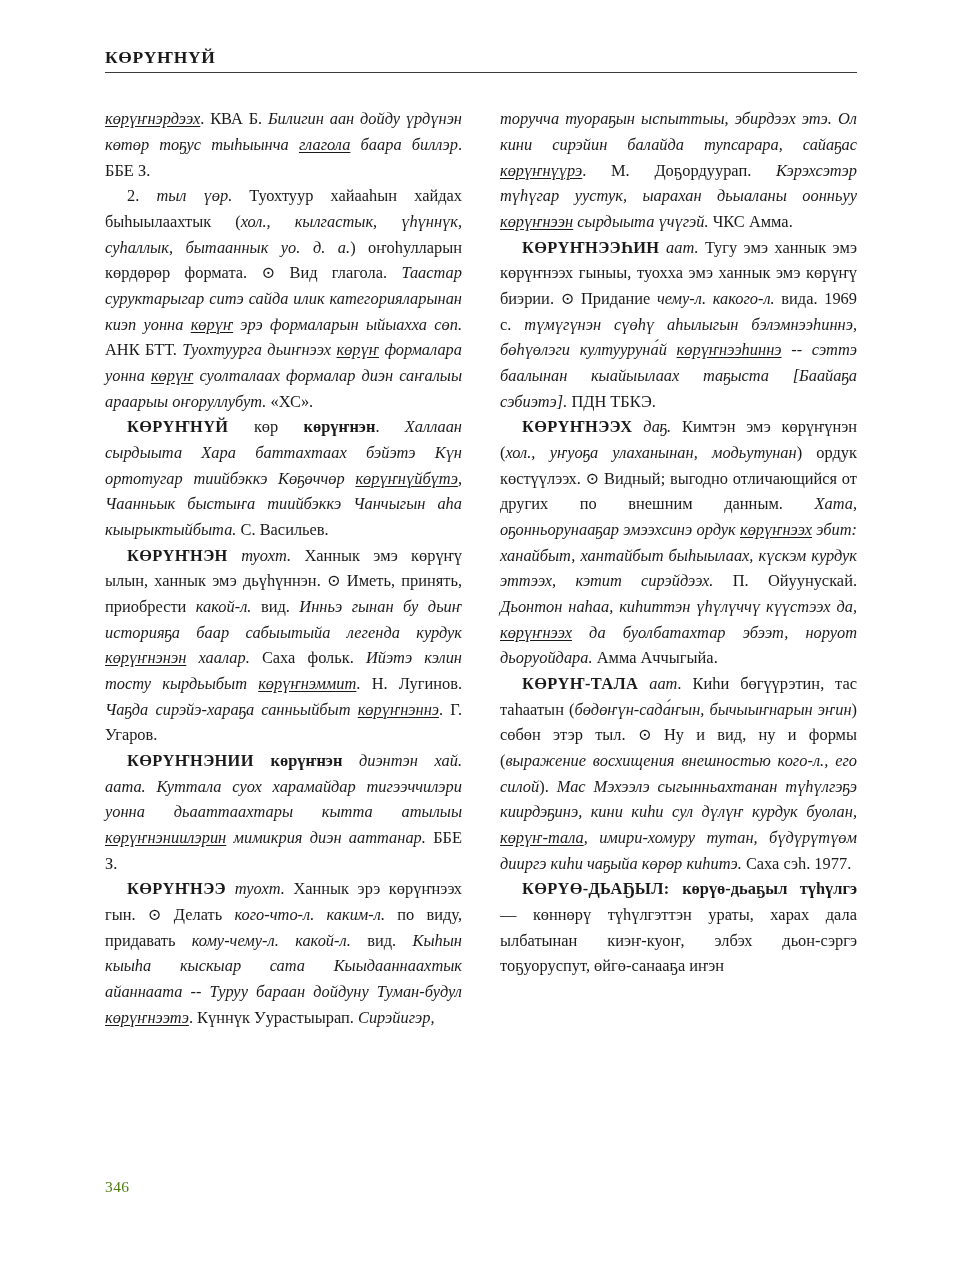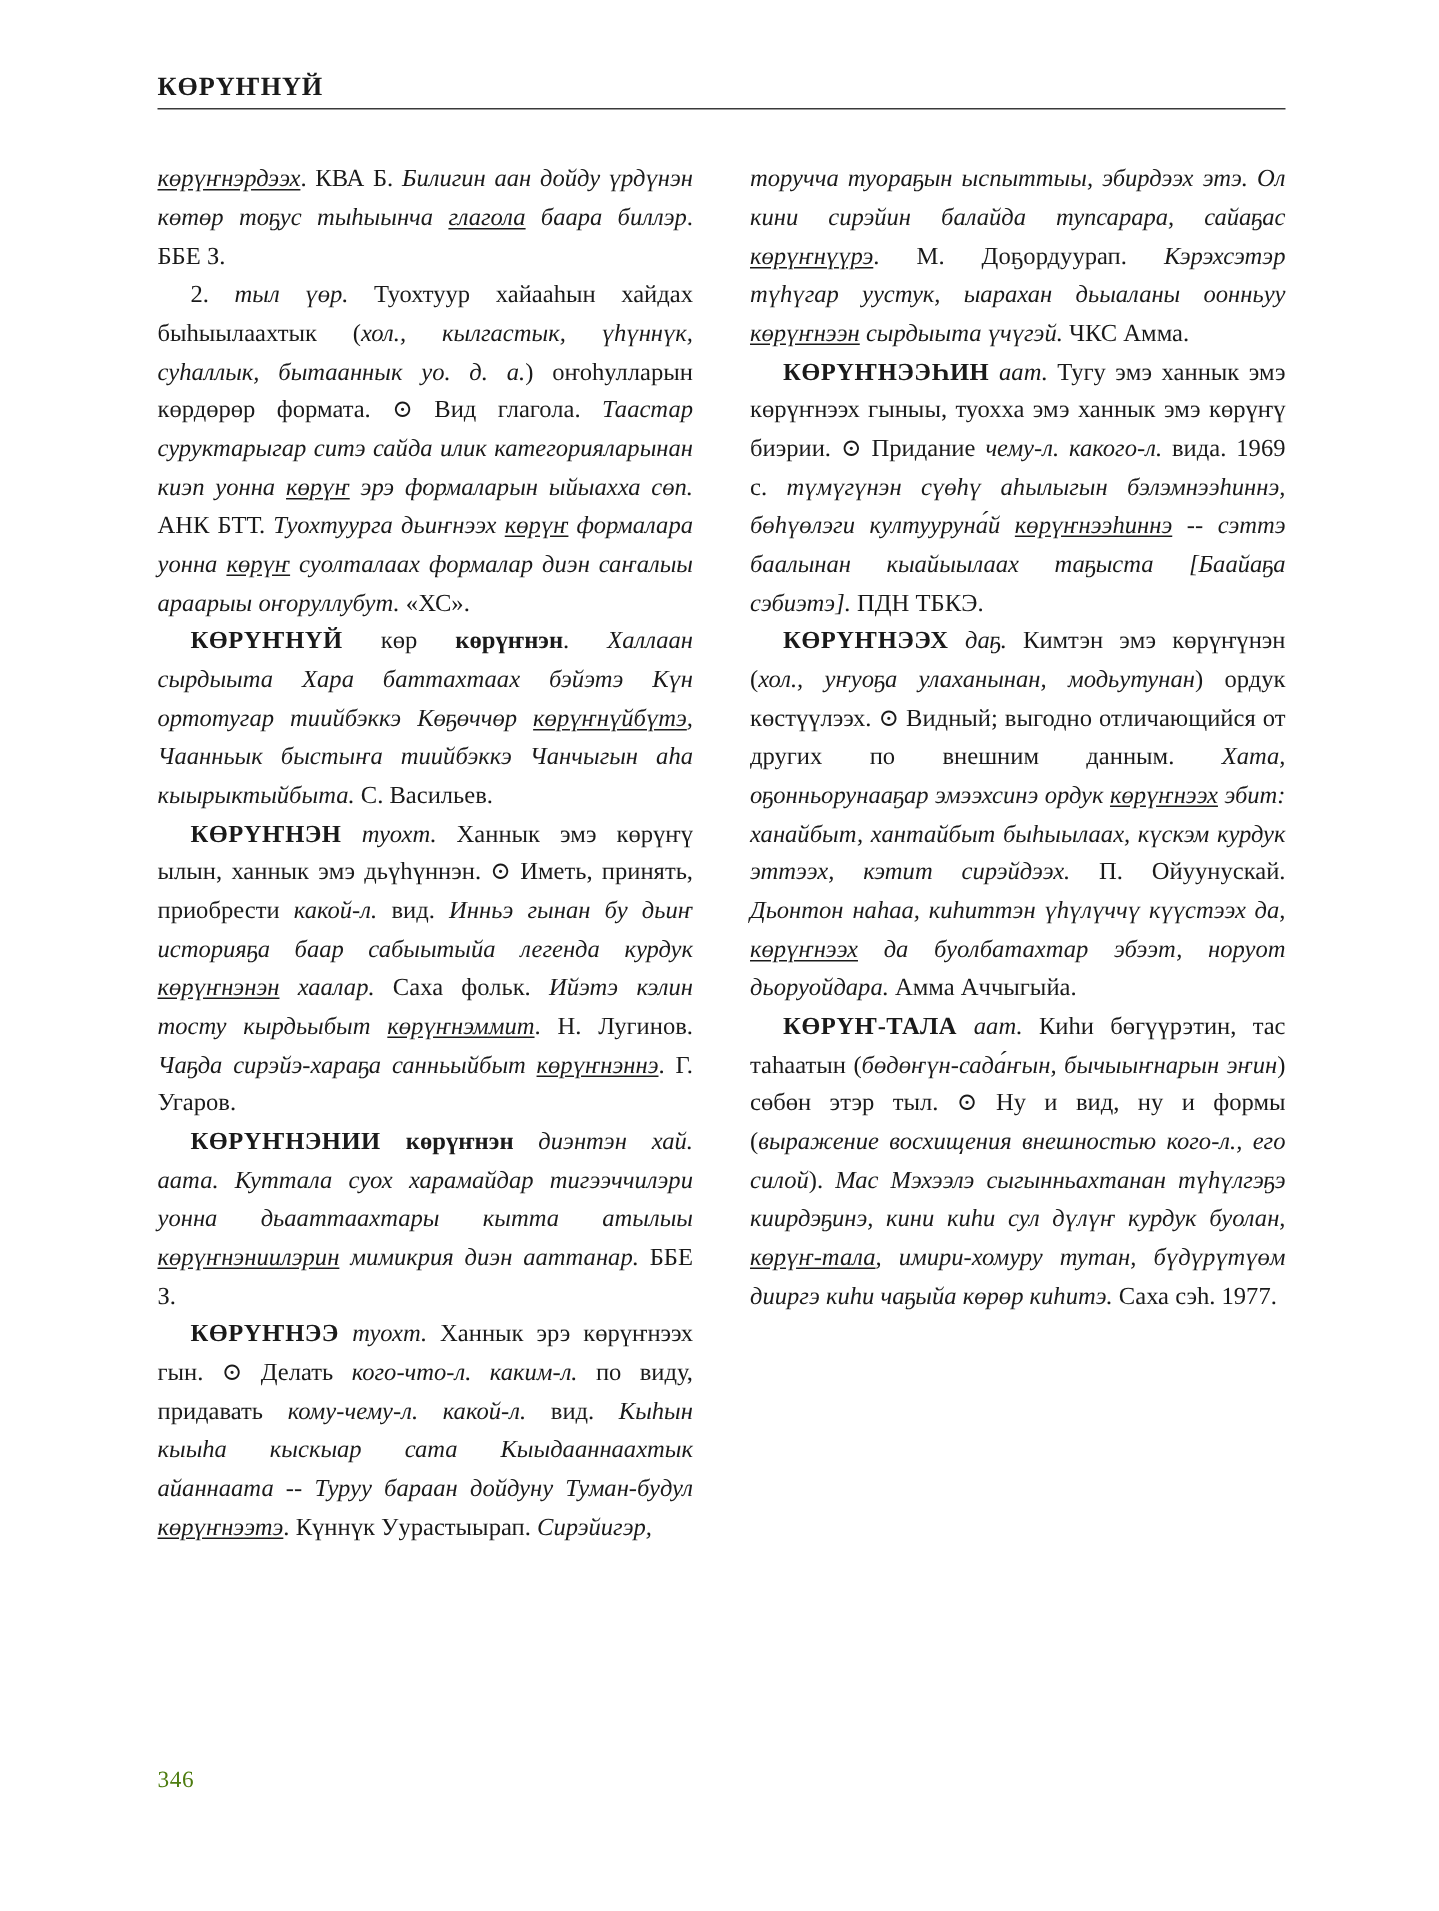--- a/index.html
+++ b/index.html
@@ -106,19 +106,20 @@
           <p class="para indent"><span class="hw">КӨРҮҤНҮЙ </span><span>көр </span><span class="bi">көрүҥнэн</span><span>. </span><span class="it">Халлаан сырдыыта Хара баттахтаах бэйэтэ Күн ортотугар тиийбэккэ Көҕөччөр </span><span class="ul it">көрүҥнүйбүтэ</span><span class="it">, Чаанньык быстыҥа тиийбэккэ Чанчыгын аһа кыырыктыйбыта.</span><span> С. Васильев.</span></p>
           <p class="para indent"><span class="hw">КӨРҮҤНЭН </span><span class="it">туохт.</span><span> Ханнык эмэ көрүҥү ылын, ханнык эмэ дьүһүннэн. ⊙ Иметь, принять, приобрести </span><span class="it">какой-л.</span><span> вид. </span><span class="it">Инньэ гынан бу дьиҥ историяҕа баар сабыытыйа легенда курдук </span><span class="ul it">көрүҥнэнэн</span><span class="it"> хаалар.</span><span> Саха фольк. </span><span class="it">Ийэтэ кэлин тосту кырдьыбыт </span><span class="ul it">көрүҥнэммит</span><span>. Н. Лугинов. </span><span class="it">Чаҕда сирэйэ-хараҕа санньыйбыт </span><span class="ul it">көрүҥнэннэ</span><span>. Г. Угаров.</span></p>
           <p class="para indent"><span class="hw">КӨРҮҤНЭНИИ </span><span class="bi">көрүҥнэн </span><span class="it">диэнтэн хай. аата.</span><span> </span><span class="it">Куттала суох харамайдар тигээччилэри уонна дьааттаахтары кытта атылыы </span><span class="ul it">көрүҥнэниилэрин</span><span class="it"> мимикрия диэн ааттанар.</span><span> ББЕ З.</span></p>
           <p class="para indent"><span class="hw">КӨРҮҤНЭЭ </span><span class="it">туохт.</span><span> Ханнык эрэ көрүҥнээх гын. ⊙ Делать </span><span class="it">кого-что-л. каким-л.</span><span> по виду, придавать </span><span class="it">кому-чему-л. какой-л.</span><span> вид. </span><span class="it">Кыһын кыыһа кыскыар сата Кыыдааннаахтык айаннаата -- Туруу бараан дойдуну Туман-будул </span><span class="ul it">көрүҥнээтэ</span><span>.</span><span> Күннүк Уурастыырап. </span><span class="it">Сирэйигэр,</span></p>
         </div>
       <div class="col" id="col-right">
           <p class="para"><span class="it">торучча туораҕын ыспыттыы, эбирдээх этэ. Ол кини сирэйин балайда тупсарара, сайаҕас </span><span class="ul it">көрүҥнүүрэ</span><span>. М. Доҕордуурап. </span><span class="it">Кэрэхсэтэр түһүгар уустук, ыарахан дьыаланы оонньуу </span><span class="ul it">көрүҥнээн</span><span class="it"> сырдыыта үчүгэй.</span><span> ЧКС Амма.</span></p>
           <p class="para indent"><span class="hw">КӨРҮҤНЭЭҺИН </span><span class="it">аат.</span><span> Тугу эмэ ханнык эмэ көрүҥнээх гыныы, туохха эмэ ханнык эмэ көрүҥү биэрии. ⊙ Придание </span><span class="it">чему-л. какого-л.</span><span> вида. 1969 с. </span><span class="it">түмүгүнэн сүөһү аһылыгын бэлэмнээһиннэ, бөһүөлэги култууруна́й </span><span class="ul it">көрүҥнээһиннэ</span><span class="it"> -- сэттэ баалынан кыайыылаах таҕыста [</span><span class="it">Баайаҕа сэбиэтэ</span><span class="it">].</span><span> ПДН ТБКЭ.</span></p>
           <p class="para indent"><span class="hw">КӨРҮҤНЭЭХ </span><span class="it">даҕ.</span><span> Кимтэн эмэ көрүҥүнэн (</span><span class="it">хол., уҥуоҕа улаханынан, модьутунан</span><span>) ордук көстүүлээх. ⊙ Видный; выгодно отличающийся от других по внешним данным. </span><span class="it">Хата, оҕонньорунааҕар эмээхсинэ ордук </span><span class="ul it">көрүҥнээх</span><span class="it"> эбит: ханайбыт, хантайбыт быһыылаах, күскэм курдук эттээх, кэтит сирэйдээх.</span><span> П. Ойуунускай. </span><span class="it">Дьонтон наһаа, киһиттэн үһүлүччү күүстээх да, </span><span class="ul it">көрүҥнээх</span><span class="it"> да буолбатахтар эбээт, норуот дьоруойдара.</span><span> Амма Аччыгыйа.</span></p>
           <p class="para indent"><span class="hw">КӨРҮҤ-ТАЛА </span><span class="it">аат.</span><span> Киһи бөгүүрэтин, тас таһаатын (</span><span class="it">бөдөҥүн-сада́ҥын, бычыыҥнарын эҥин</span><span>) сөбөн этэр тыл. ⊙ Ну и вид, ну и формы (</span><span class="it">выражение восхищения внешностью кого-л., его силой</span><span>). </span><span class="it">Мас Мэхээлэ сыгынньахтанан түһүлгэҕэ киирдэҕинэ, кини киһи сул дүлүҥ курдук буолан, </span><span class="ul it">көрүҥ-тала</span><span class="it">, имири-хомуру тутан, бүдүрүтүөм дииргэ киһи чаҕыйа көрөр киһитэ.</span><span> Саха сэһ. 1977.</span></p>
+          <p class="para indent"><span class="hw">КӨРҮӨ-ДЬАҔЫЛ: </span><span class="bi">көрүө-дьаҕыл түһүлгэ</span><span> — көннөрү түһүлгэттэн ураты, харах дала ылбатынан киэҥ-куоҥ, элбэх дьон-сэргэ тоҕуоруспут, өйгө-санааҕа иҥэн</span></p>
         </div>
     </div>
 
   </div>
 
   <div class="folio">346</div>
 </div>
 
 </body></html>

